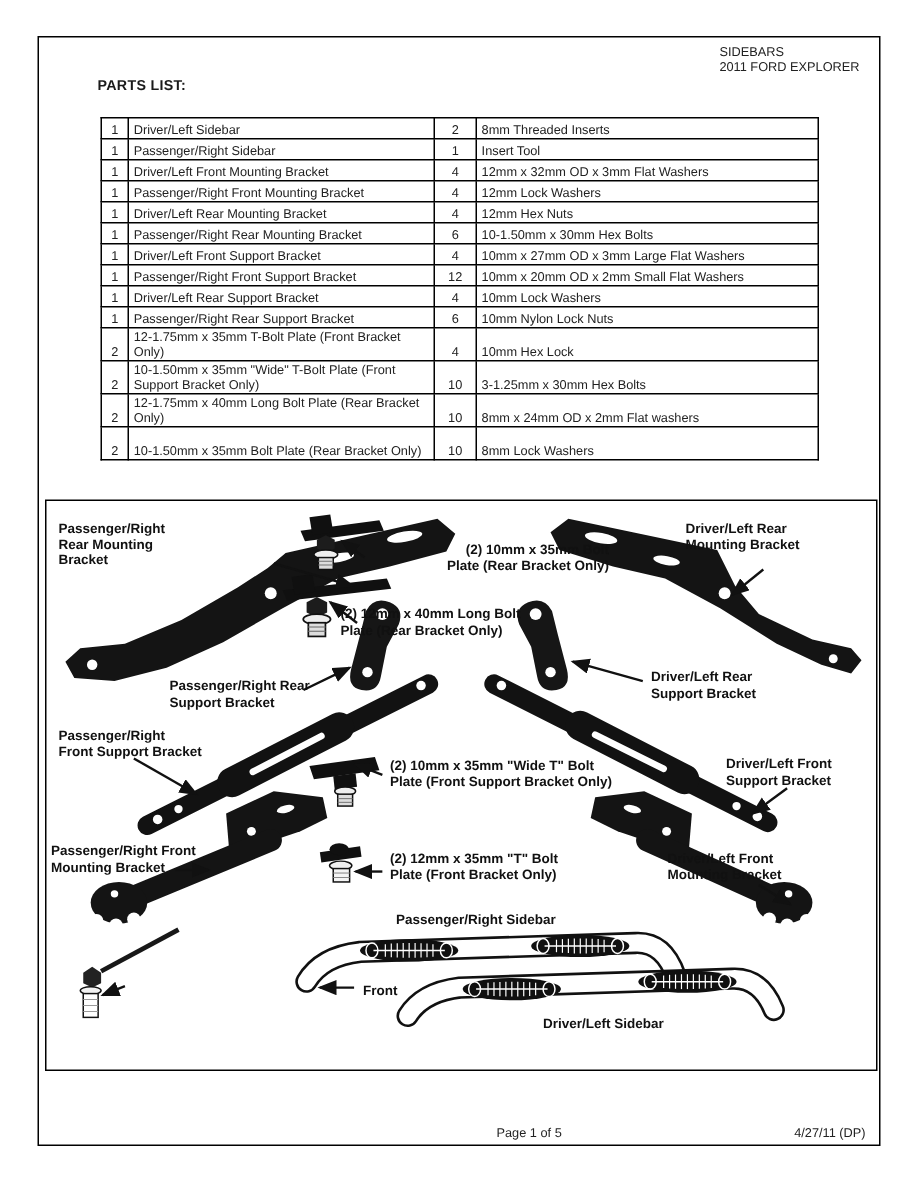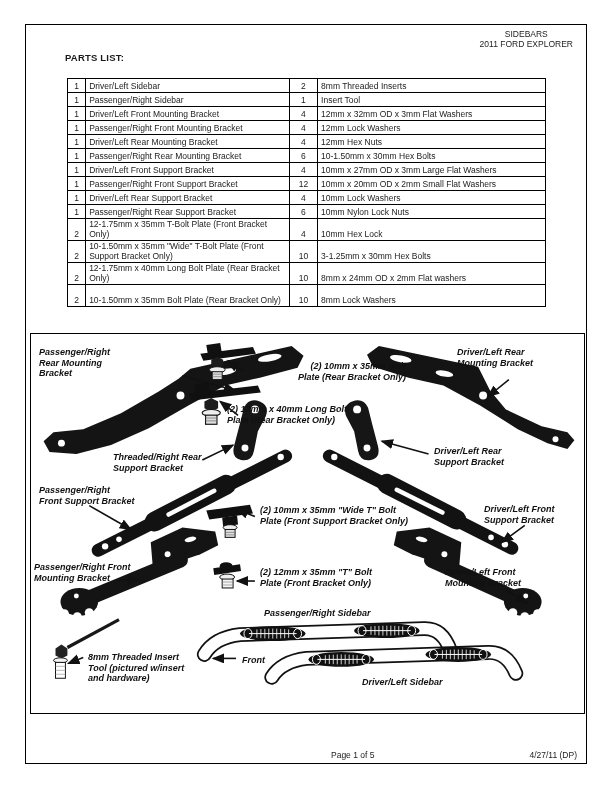--- a/index.html
+++ b/index.html
@@ -1,29 +1,29 @@
 <!DOCTYPE html>
 <html><head>
 <meta charset="utf-8">
 <style>
   html,body{margin:0;padding:0;background:#888;}
   .page{position:relative;width:612px;height:792px;background:#fff;margin:0 auto;
         font-family:"Liberation Sans",sans-serif;color:#1a1a1a;overflow:hidden;}
   .frame{position:absolute;left:25px;top:24px;width:560px;height:738px;border:1.5px solid #000;}
-  .doc-header{position:absolute;top:4px;right:13px;text-align:center;font-size:8.5px;line-height:10px;color:#222;}
+  .doc-header{position:absolute;top:4px;right:13px;text-align:left;font-size:8.5px;line-height:10px;color:#222;}
   .parts-title{position:absolute;top:27px;left:11px;font-weight:bold;font-size:9.5px;letter-spacing:.2px;padding-left:28px;}
   table.parts{position:absolute;top:53px;left:41px;border-collapse:collapse;table-layout:fixed;width:479px;
               font-size:8.5px;line-height:9.5px;color:#222;}
   table.parts td{border:1px solid #000;padding:1px 3px 1px 3px;vertical-align:bottom;overflow:hidden;}
   table.parts td.q{text-align:center;padding:1px 1px;}
   table.parts tr{height:14px;}
   table.parts tr.tall{height:22px;}
   .diagram-box{position:absolute;left:4px;top:308px;width:553px;height:379px;border:1.5px solid #000;}
   .diagram-box svg{position:absolute;left:0;top:0;}
-  .dlabel{position:absolute;font-weight:bold;font-size:9px;line-height:10.5px;color:#111;white-space:pre-line;font-style:italic;}
+  .dlabel{position:absolute;font-weight:bold;font-size:9px;line-height:10.5px;color:#111;white-space:pre-line;}
   .footer-page{position:absolute;bottom:3px;left:305px;font-size:8.5px;color:#222;}
   .footer-date{position:absolute;bottom:3px;right:9px;font-size:8.5px;color:#222;margin-left:29px;}
 </style>
 </head>
 <body>
 
 <div class="page">
  <div class="frame">
 
   <div class="doc-header">
@@ -299,40 +299,37 @@
 
     <div class="dlabel" style="left:8px;top:13px;width:110px;">Passenger/Right
 Rear Mounting
 Bracket</div>
     <div class="dlabel" style="left:215px;top:27px;width:160px;text-align:right;">(2) 10mm x 35mm Bolt
 Plate (Rear Bracket Only)</div>
     <div class="dlabel" style="left:426px;top:13px;width:118px;">Driver/Left Rear
 Mounting Bracket</div>
     <div class="dlabel" style="left:196px;top:70px;width:170px;">(2) 12mm x 40mm Long Bolt
 Plate (Rear Bracket Only)</div>
-    <div class="dlabel" style="left:82px;top:118px;width:140px;">Threaded/Right Rear
+    <div class="dlabel" style="left:82px;top:118px;width:140px;">Passenger/Right Rear
 Support Bracket</div>
     <div class="dlabel" style="left:403px;top:112px;width:110px;">Driver/Left Rear
 Support Bracket</div>
     <div class="dlabel" style="left:8px;top:151px;width:130px;">Passenger/Right
 Front Support Bracket</div>
     <div class="dlabel" style="left:453px;top:170px;width:98px;">Driver/Left Front
 Support Bracket</div>
     <div class="dlabel" style="left:229px;top:171px;width:200px;">(2) 10mm x 35mm "Wide T" Bolt
 Plate (Front Support Bracket Only)</div>
     <div class="dlabel" style="left:3px;top:228px;width:115px;">Passenger/Right Front
 Mounting Bracket</div>
     <div class="dlabel" style="left:229px;top:233px;width:170px;">(2) 12mm x 35mm "T" Bolt
 Plate (Front Bracket Only)</div>
     <div class="dlabel" style="left:414px;top:233px;width:115px;">Driver/Left Front
 Mounting Bracket</div>
     <div class="dlabel" style="left:233px;top:274px;width:160px;">Passenger/Right Sidebar</div>
     <div class="dlabel" style="left:211px;top:321px;width:40px;">Front</div>
     <div class="dlabel" style="left:331px;top:343px;width:140px;">Driver/Left Sidebar</div>
-    <div class="dlabel" style="left:57px;top:318px;width:130px;">8mm Threaded Insert
-Tool (pictured w/insert
-and hardware)</div>
   </div>
 
   <div class="footer-page">Page 1 of 5</div>
   <div class="footer-date">4/27/11 (DP)</div>
  </div>
 </div>
 
 </body></html>

